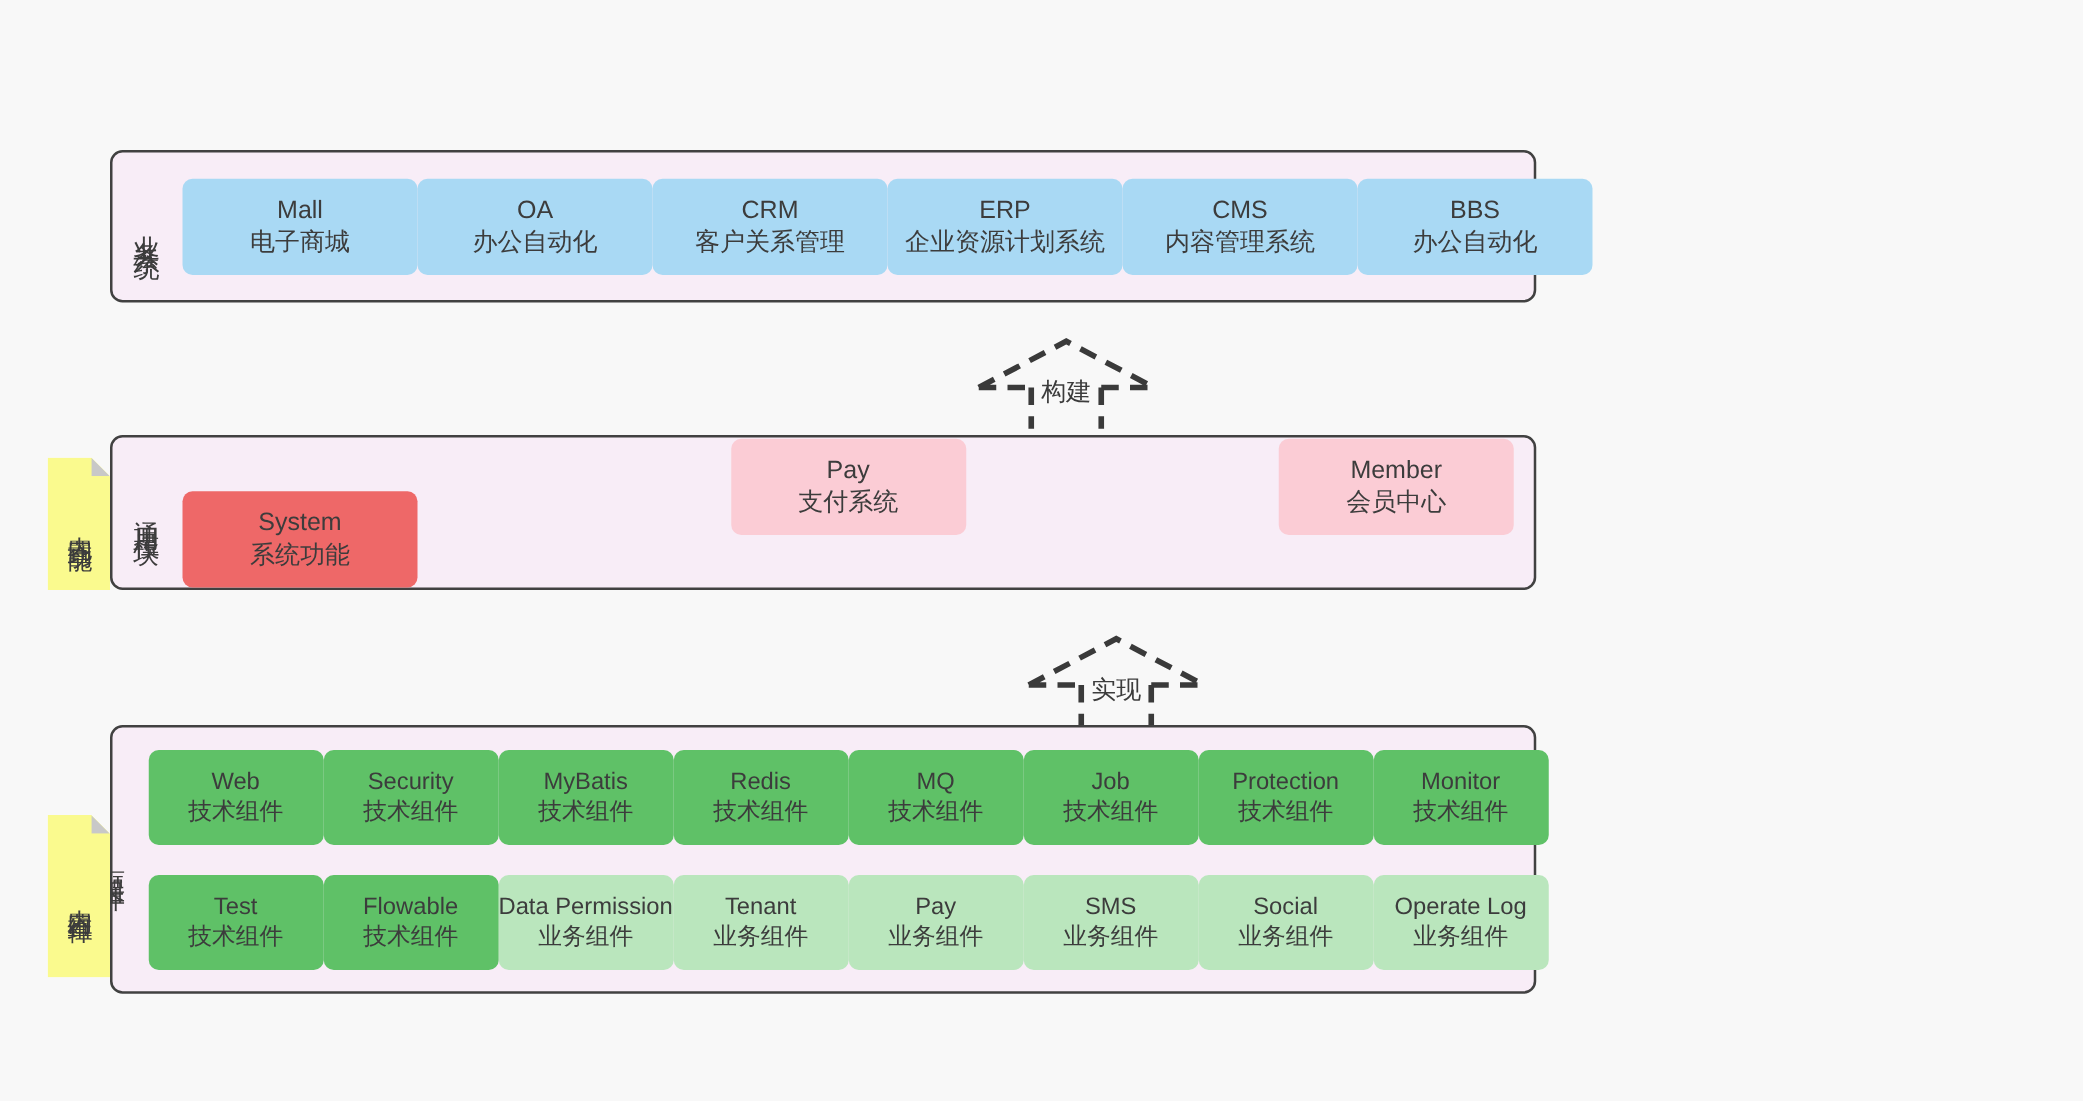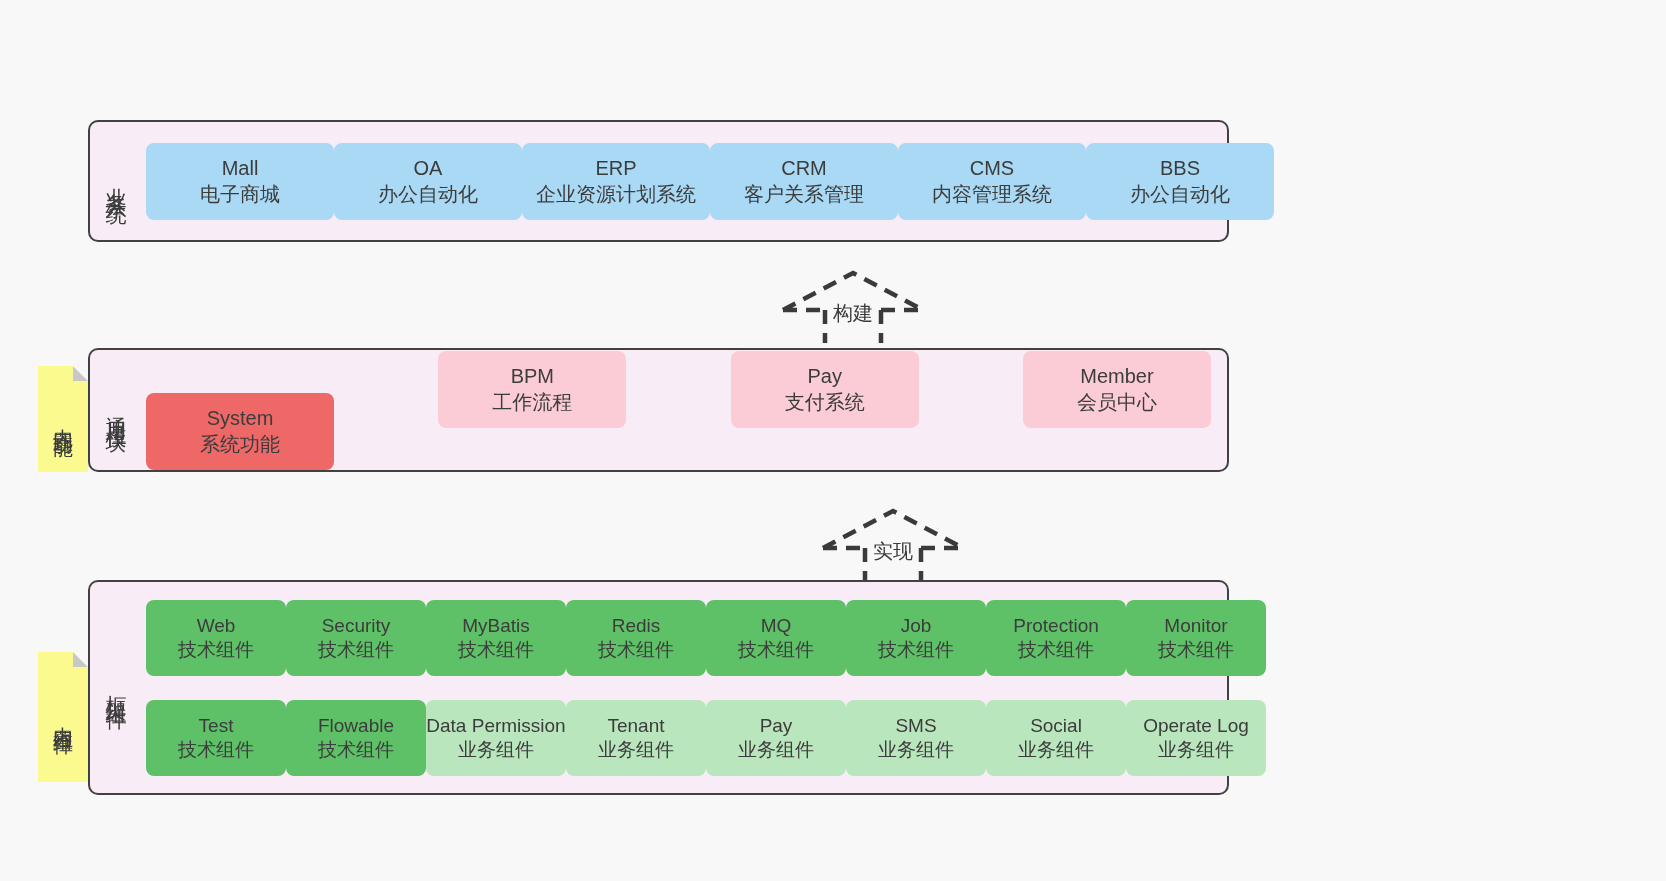--- a/index.html
+++ b/index.html
@@ -11,21 +11,21 @@
   }
   .band{
     position:absolute;left:88px;width:1141px;box-sizing:border-box;
     background:var(--band_bg,#f8edf7);
     border:2px solid var(--band_border,#414141);
     border-radius:10px;
     display:flex;align-items:center;
   }
   .band1{top:120px;height:122px;}
   .band2{top:348px;height:124px;}
-  .band3{top:580px;height:215px;}
+  .band3{top:580px;height:215px;justify-content:center;}
   .band-label{
     writing-mode:vertical-rl;text-orientation:upright;
     font-size:21px;letter-spacing:5px;line-height:27px;
     margin-left:13px;flex:0 0 auto;
   }
   .boxes{flex:1;display:flex;justify-content:space-between;margin:0 16px;}
   .rows{flex:1;display:flex;flex-direction:column;gap:24px;margin:0 16px;}
   .row{display:flex;justify-content:space-between;}
   .box{
     width:188px;height:77px;border-radius:8px;
@@ -77,26 +77,26 @@
   <div class="boxes">
     <div class="box" data-variant="blue">
       <div>Mall</div>
       <div>电子商城</div>
     </div>
     <div class="box" data-variant="blue">
       <div>OA</div>
       <div>办公自动化</div>
     </div>
     <div class="box" data-variant="blue">
+      <div>CRM</div>
+      <div>客户关系管理</div>
+    </div>
+    <div class="box" data-variant="blue">
       <div>ERP</div>
       <div>企业资源计划系统</div>
-    </div>
-    <div class="box" data-variant="blue">
-      <div>CRM</div>
-      <div>客户关系管理</div>
     </div>
     <div class="box" data-variant="blue">
       <div>CMS</div>
       <div>内容管理系统</div>
     </div>
     <div class="box" data-variant="blue">
       <div>BBS</div>
       <div>办公自动化</div>
     </div>
   </div>
@@ -110,24 +110,20 @@
 </div>
 
 <div class="band band2">
   <div class="band-label">通用模块</div>
   <div class="boxes">
     <div class="box" data-variant="red">
       <div>System</div>
       <div>系统功能</div>
     </div>
     <div class="box" data-variant="pink">
-      <div>BPM</div>
-      <div>工作流程</div>
-    </div>
-    <div class="box" data-variant="pink">
       <div>Pay</div>
       <div>支付系统</div>
     </div>
     <div class="box" data-variant="pink">
       <div>Member</div>
       <div>会员中心</div>
     </div>
   </div>
 </div>
 <div class="sticky sticky1">

